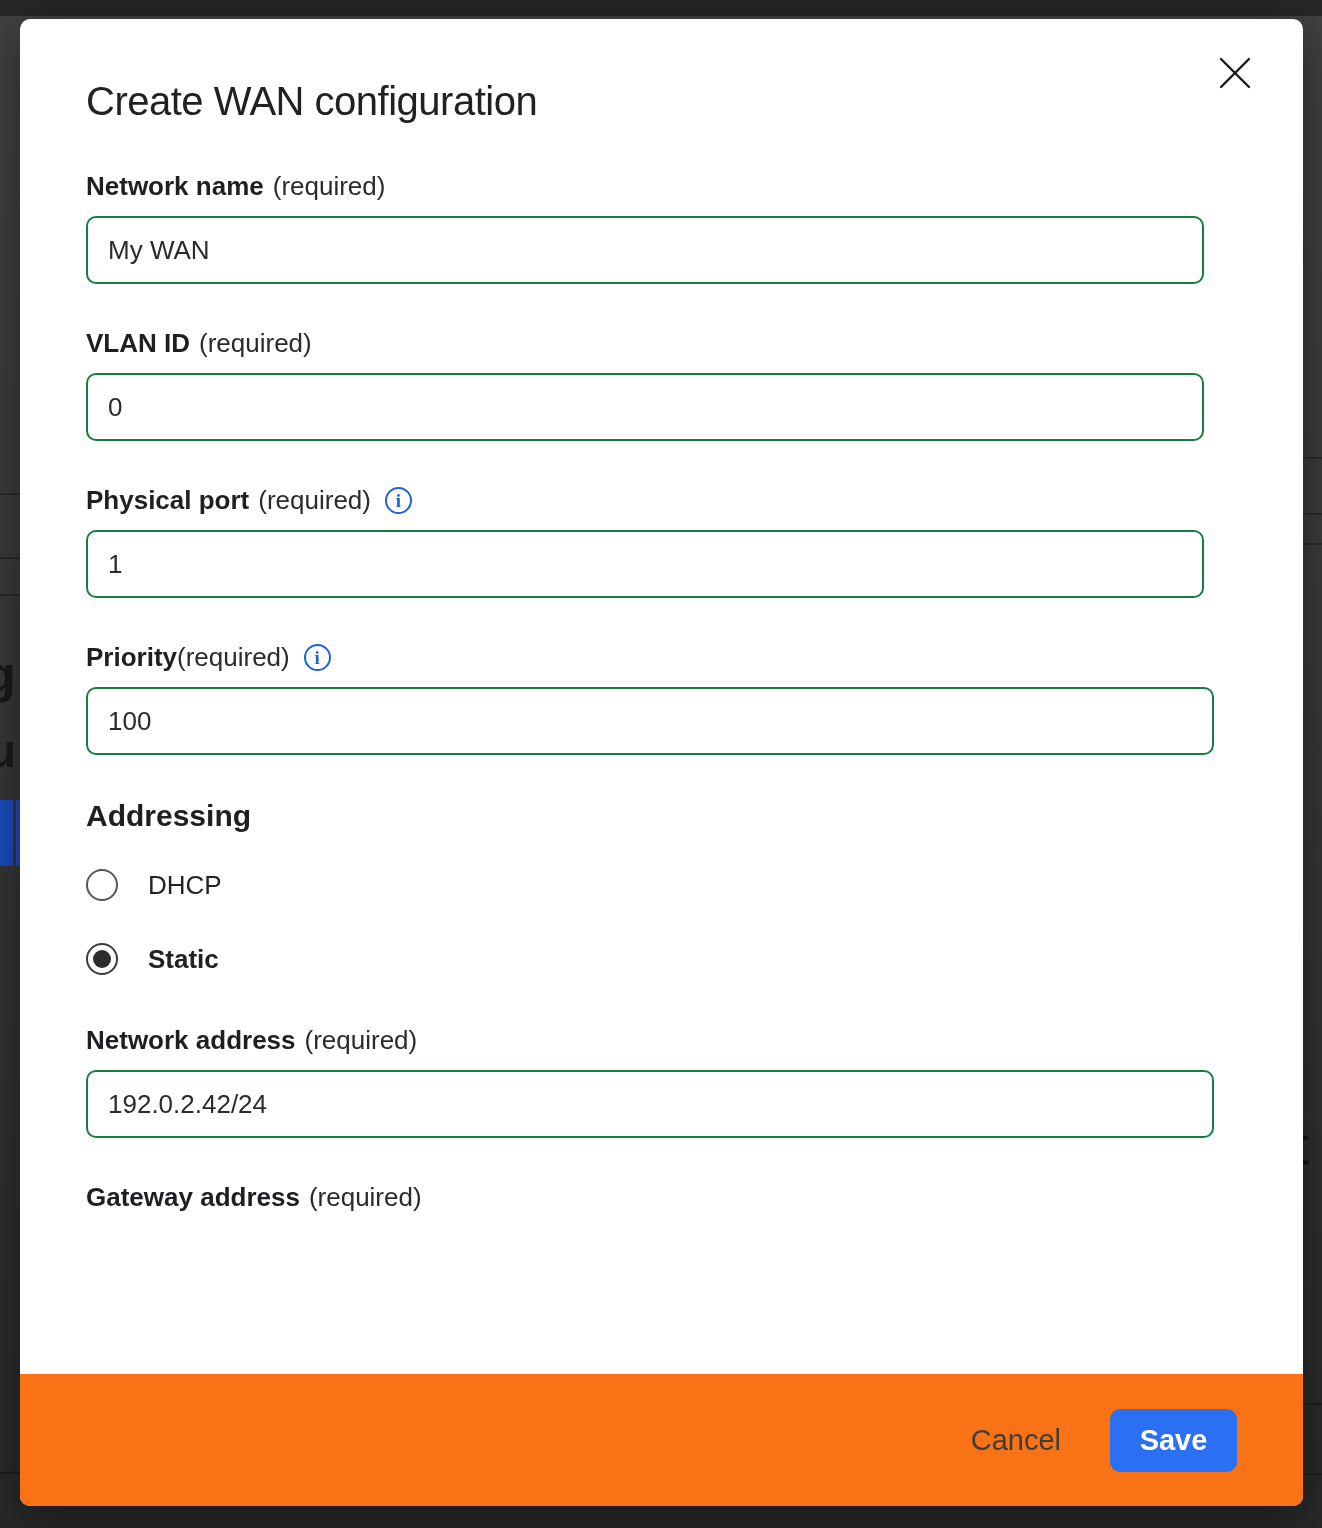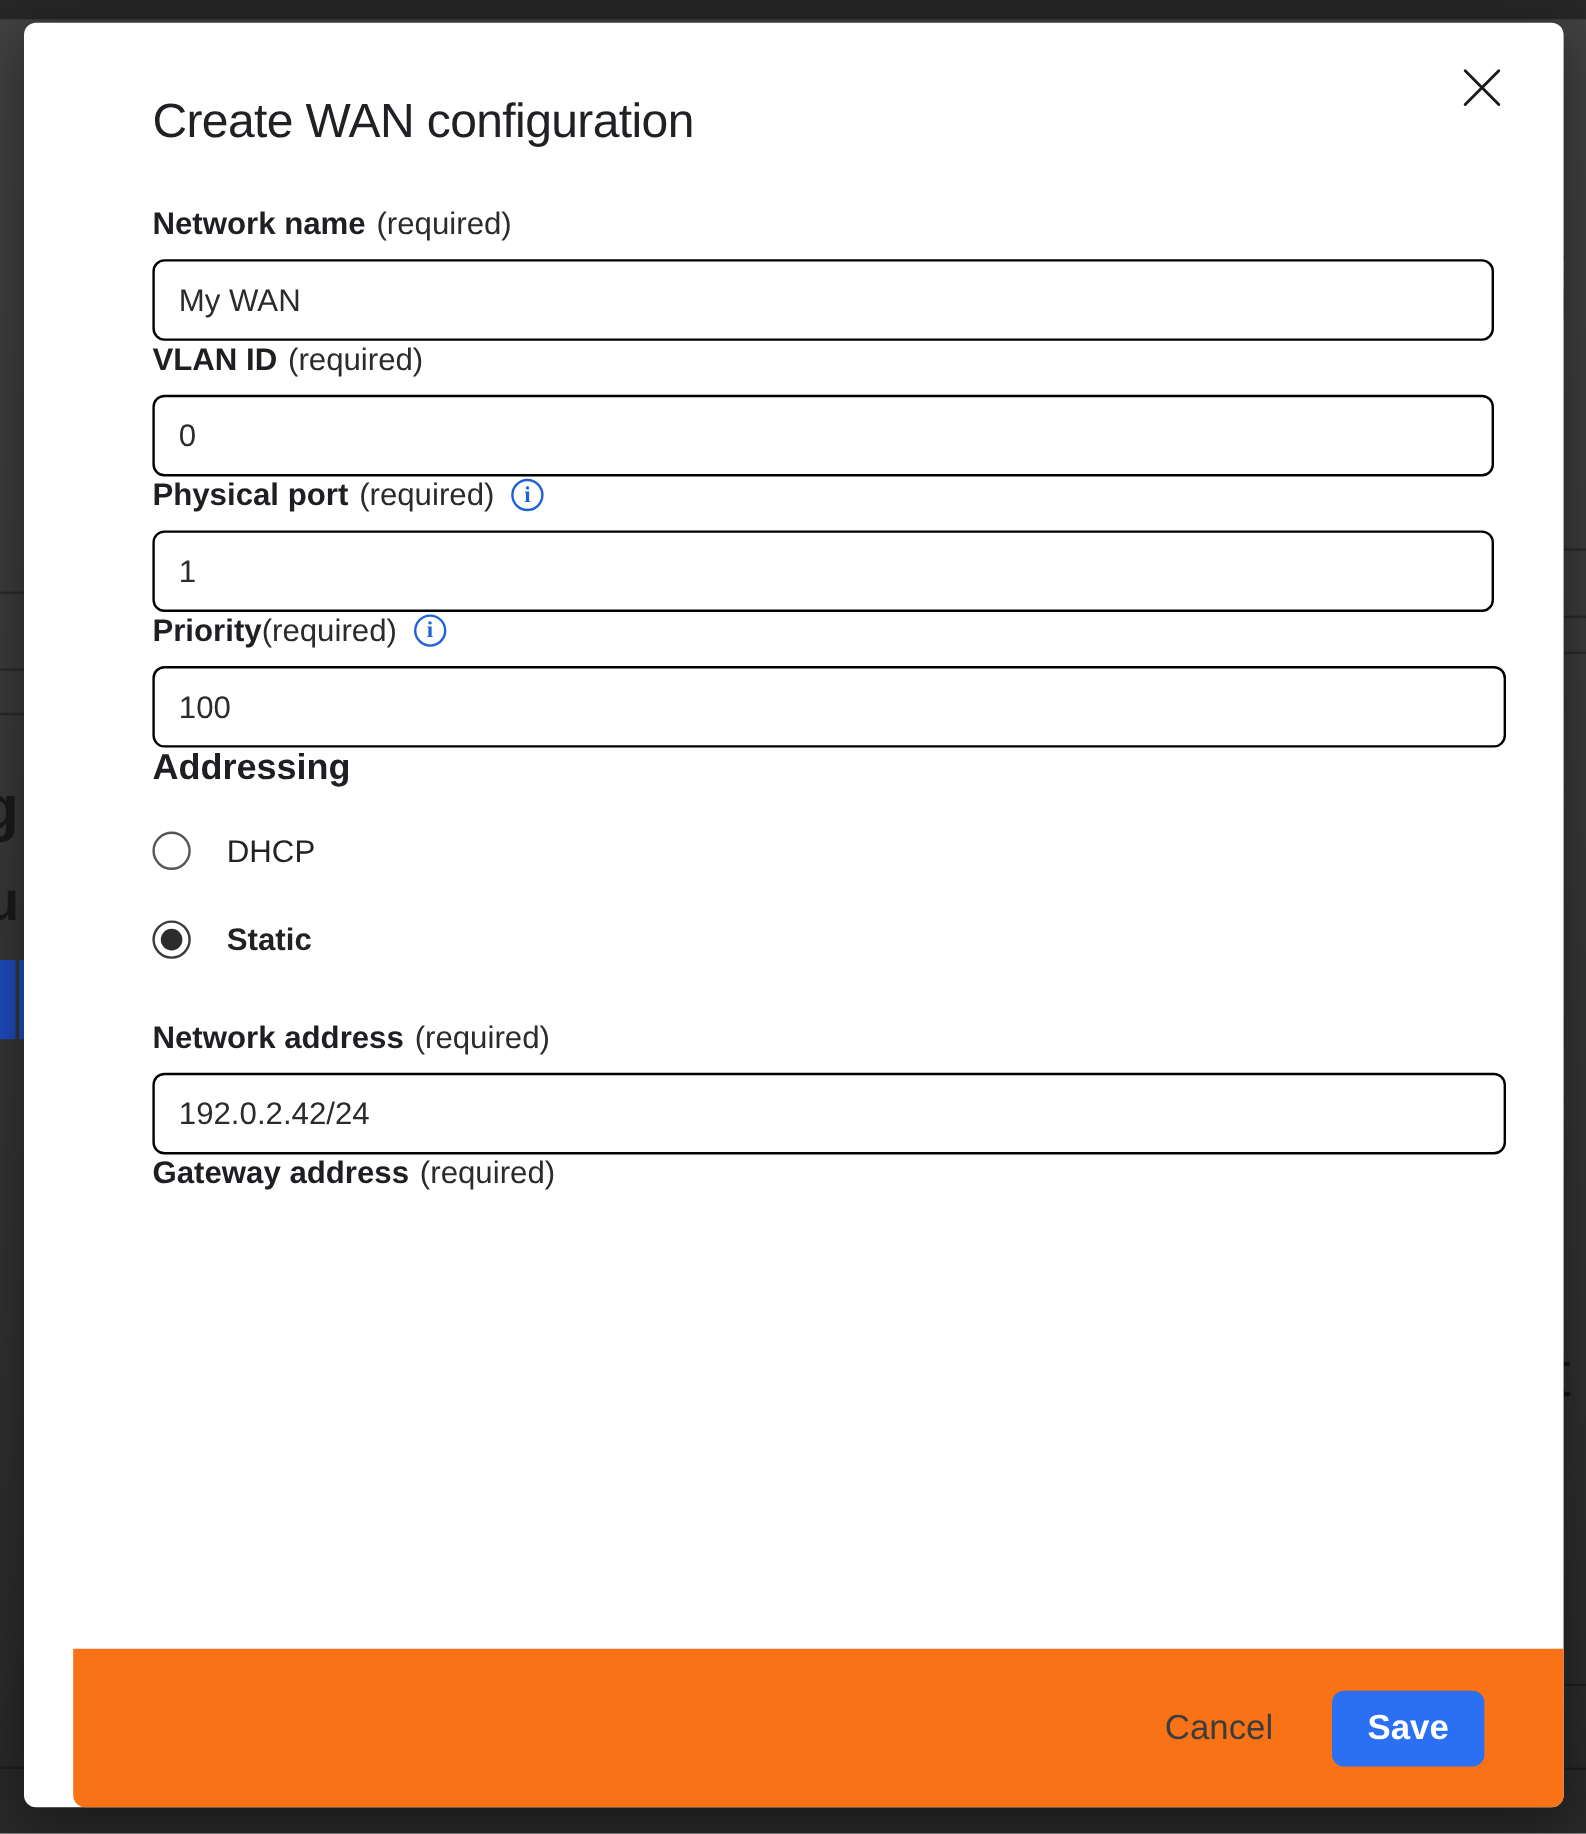--- a/index.html
+++ b/index.html
@@ -16,57 +16,57 @@
   .bg-line { position: absolute; height: 2px; background: rgba(0,0,0,0.28); }
   .bg-letter { position: absolute; color: #1a1a1a; font-weight: 700; line-height: 1; }
   .bg-blue { position: absolute; background: #1d4cc0; }
 
   
   .modal {
     position: absolute; left: 20px; top: 19px;
     width: 1283px; height: 1487px;
     background: #ffffff; border-radius: 10px;
     box-shadow: 0 10px 48px rgba(0,0,0,0.45);
-    display: flex; flex-direction: column; padding-left: 41px;
+    display: flex; flex-direction: column;
   }
   .modal-body { padding: 40px 66px 0 66px; position: relative; }
 
   .close-btn {
     position: absolute; top: 34px; right: 48px;
     width: 40px; height: 40px;
     background: none; border: none; padding: 0; cursor: pointer;
     display: flex; align-items: center; justify-content: center;
   }
 
   .modal-title {
     margin: 18px 0 46px 0;
     font-size: 40px; font-weight: 400; letter-spacing: -0.5px;
     color: #202124; line-height: 1.2;
   }
 
-  .field { }
+  .field { margin-bottom: 44px; }
   .label-row { display: flex; align-items: center; margin-bottom: 14px; min-height: 31px; }
   .label { font-size: 26px; font-weight: 700; color: #1e1f22; }
   .required { font-size: 26px; font-weight: 400; color: #2b2b2b; margin-left: 9px; text-align: center; }
   .required.no-gap { margin-left: 0; }
 
   .info-icon {
     width: 27px; height: 27px; margin-left: 14px;
     border: 2.5px solid #1f62d5; border-radius: 50%;
     color: #1f62d5; font-family: "Liberation Serif", serif;
     font-size: 19px; font-weight: 700; font-style: normal;
     display: inline-flex; align-items: center; justify-content: center;
     line-height: 1;
   }
 
   .input-wrap { position: relative; width: 1118px; }
   .wide .input-wrap { width: 1128px; }
   .text-input {
     width: 100%; height: 68px;
-    border: 2px solid #000000; border-radius: 10px;
+    border: 2px solid #15803d; border-radius: 10px;
     padding: 0 20px; font-size: 26px; color: #2b2b2b;
     font-family: "Liberation Sans", sans-serif;
     background: #fff; outline: none;
   }
   .focused .text-input {
     border: 2.5px solid #2674ec;
     outline: 3.5px solid #2674ec; outline-offset: 3px;
   }
   .caret {
     position: absolute; left: 134px; top: 50%;

